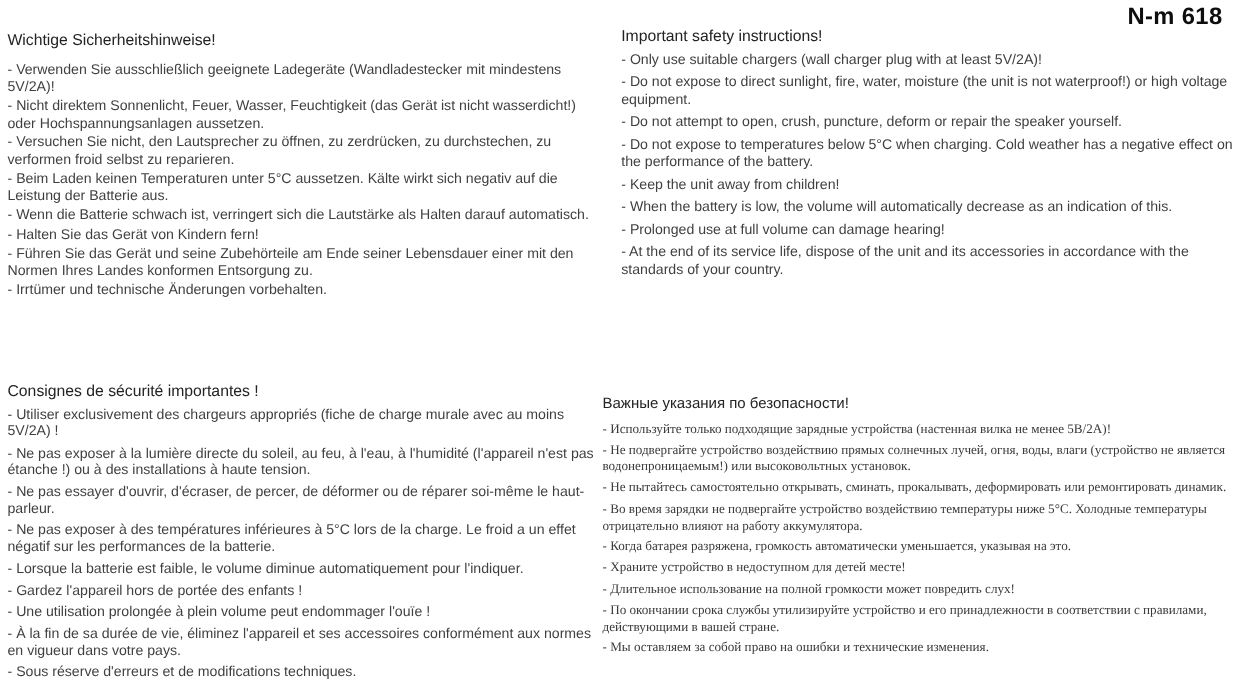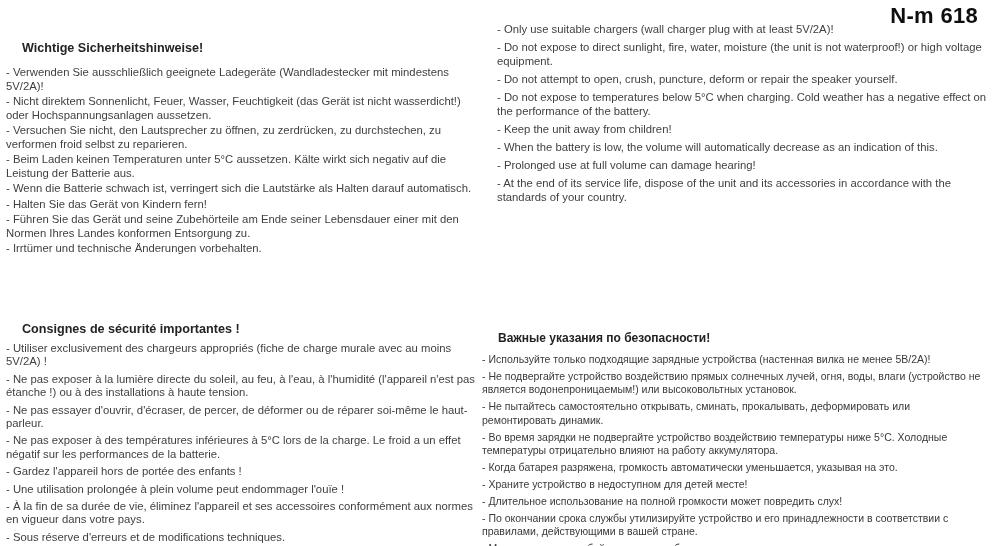--- a/index.html
+++ b/index.html
@@ -12,35 +12,35 @@
     width: 1000px;
     height: 546px;
     background: #ffffff;
     overflow: hidden;
     font-family: "Liberation Sans", sans-serif;
   }
   .model-number {
     position: absolute;
     top: 3px;
     right: 22px;
-    font-size: 22px;
+    font-size: 19px;
     font-weight: 700;
     color: #0e0e0e;
     letter-spacing: 0.3px;
   }
   .sec {
     position: absolute;
     color: #3f3f3f;
   }
   .sec h2 {
     font-size: 12.6px;
-    font-weight: 700;
+    font-weight: 400;
     color: #232323;
     line-height: 15px;
-    margin: 16px;
+    margin: 0;
   }
   .sec p {
     margin: 0;
     font-size: 11.3px;
     line-height: 13.5px;
   }
   
   .sec-de { left: 6px; top: 25px; width: 470px; }
   .sec-de h2 { margin-bottom: 10px; }
   .sec-de p { margin-bottom: 2px; }
@@ -48,21 +48,21 @@
   .sec-en { left: 497px; top: 22px; width: 500px; }
   .sec-en h2 { margin-bottom: 4px; }
   .sec-en p { line-height: 14px; margin-bottom: 4px; }
   
   .sec-fr { left: 6px; top: 306px; width: 480px; }
   .sec-fr h2 { margin-bottom: 5px; }
   .sec-fr p { line-height: 13.4px; margin-bottom: 4px; }
   
   .sec-ru { left: 482px; top: 315px; width: 500px; color: #3a3a3a; }
   .sec-ru h2 { font-size: 12px; margin-bottom: 7px; }
-  .sec-ru p { font-size: 10.5px; line-height: 13.4px; margin-bottom: 3.5px; }
+  .sec-ru p { font-size: 10.5px; line-height: 13.4px; margin-bottom: 3.5px; font-family: Liberation Serif, serif; }
 </style>
 </head>
 <body>
 
 <div class="page">
 
   <div class="model-number">N-m 618</div>
 
   <section class="sec sec-de">
     <h2>Wichtige Sicherheitshinweise!</h2>
@@ -70,36 +70,38 @@
     <p>- Nicht direktem Sonnenlicht, Feuer, Wasser, Feuchtigkeit (das Gerät ist nicht wasserdicht!) oder Hochspannungsanlagen aussetzen.</p>
     <p>- Versuchen Sie nicht, den Lautsprecher zu öffnen, zu zerdrücken, zu durchstechen, zu verformen froid selbst zu reparieren.</p>
     <p>- Beim Laden keinen Temperaturen unter 5°C aussetzen. Kälte wirkt sich negativ auf die Leistung der Batterie aus.</p>
     <p>- Wenn die Batterie schwach ist, verringert sich die Lautstärke als Halten darauf automatisch.</p>
     <p>- Halten Sie das Gerät von Kindern fern!</p>
     <p>- Führen Sie das Gerät und seine Zubehörteile am Ende seiner Lebensdauer einer mit den Normen Ihres Landes konformen Entsorgung zu.</p>
     <p>- Irrtümer und technische Änderungen vorbehalten.</p>
   </section>
 
   <section class="sec sec-en">
+    <h2>Important safety instructions!</h2>
     <p>- Only use suitable chargers (wall charger plug with at least 5V/2A)!</p>
     <p>- Do not expose to direct sunlight, fire, water, moisture (the unit is not waterproof!) or high voltage equipment.</p>
     <p>- Do not attempt to open, crush, puncture, deform or repair the speaker yourself.</p>
     <p>- Do not expose to temperatures below 5°C when charging. Cold weather has a negative effect on the performance of the battery.</p>
     <p>- Keep the unit away from children!</p>
     <p>- When the battery is low, the volume will automatically decrease as an indication of this.</p>
     <p>- Prolonged use at full volume can damage hearing!</p>
     <p>- At the end of its service life, dispose of the unit and its accessories in accordance with the standards of your country.</p>
   </section>
 
   <section class="sec sec-fr">
     <h2>Consignes de sécurité importantes !</h2>
     <p>- Utiliser exclusivement des chargeurs appropriés (fiche de charge murale avec au moins 5V/2A) !</p>
     <p>- Ne pas exposer à la lumière directe du soleil, au feu, à l'eau, à l'humidité (l'appareil n'est pas étanche !) ou à des installations à haute tension.</p>
     <p>- Ne pas essayer d'ouvrir, d'écraser, de percer, de déformer ou de réparer soi-même le haut-parleur.</p>
     <p>- Ne pas exposer à des températures inférieures à 5°C lors de la charge. Le froid a un effet négatif sur les performances de la batterie.</p>
+    <p>- Lorsque la batterie est faible, le volume diminue automatiquement pour l'indiquer.</p>
     <p>- Gardez l'appareil hors de portée des enfants !</p>
     <p>- Une utilisation prolongée à plein volume peut endommager l'ouïe !</p>
     <p>- À la fin de sa durée de vie, éliminez l'appareil et ses accessoires conformément aux normes en vigueur dans votre pays.</p>
     <p>- Sous réserve d'erreurs et de modifications techniques.</p>
   </section>
 
   <section class="sec sec-ru">
     <h2>Важные указания по безопасности!</h2>
     <p>- Используйте только подходящие зарядные устройства (настенная вилка не менее 5В/2А)!</p>
     <p>- Не подвергайте устройство воздействию прямых солнечных лучей, огня, воды, влаги (устройство не является водонепроницаемым!) или высоковольтных установок.</p>

